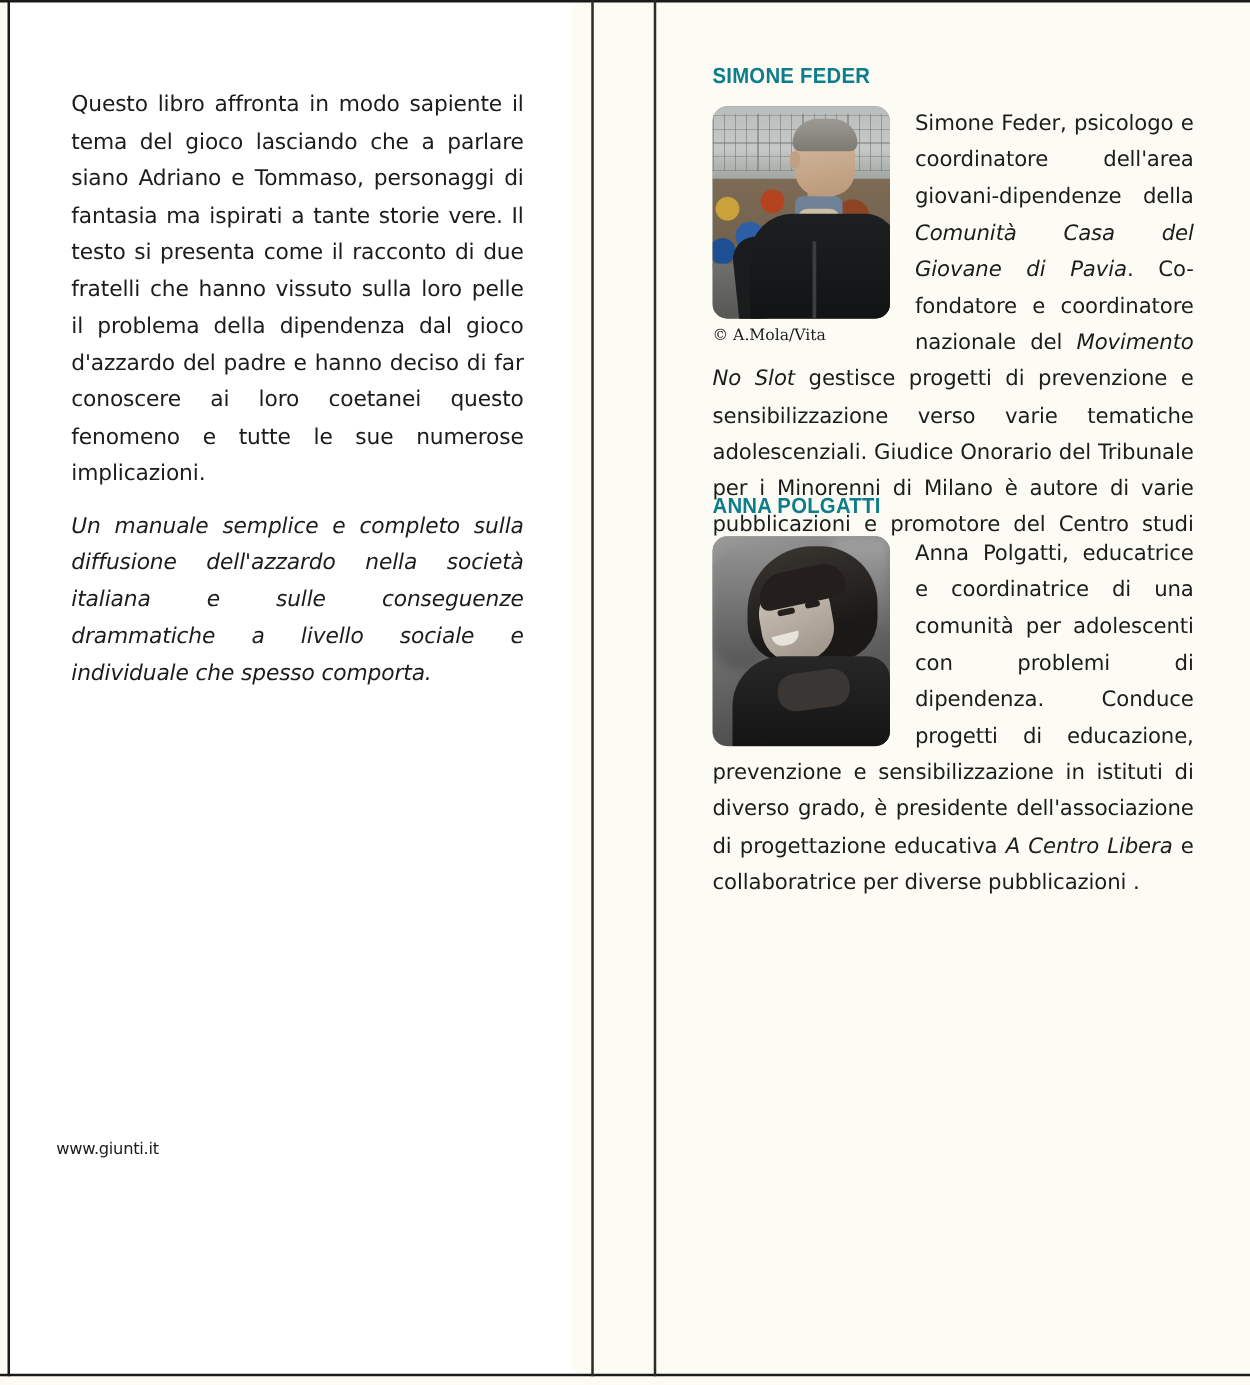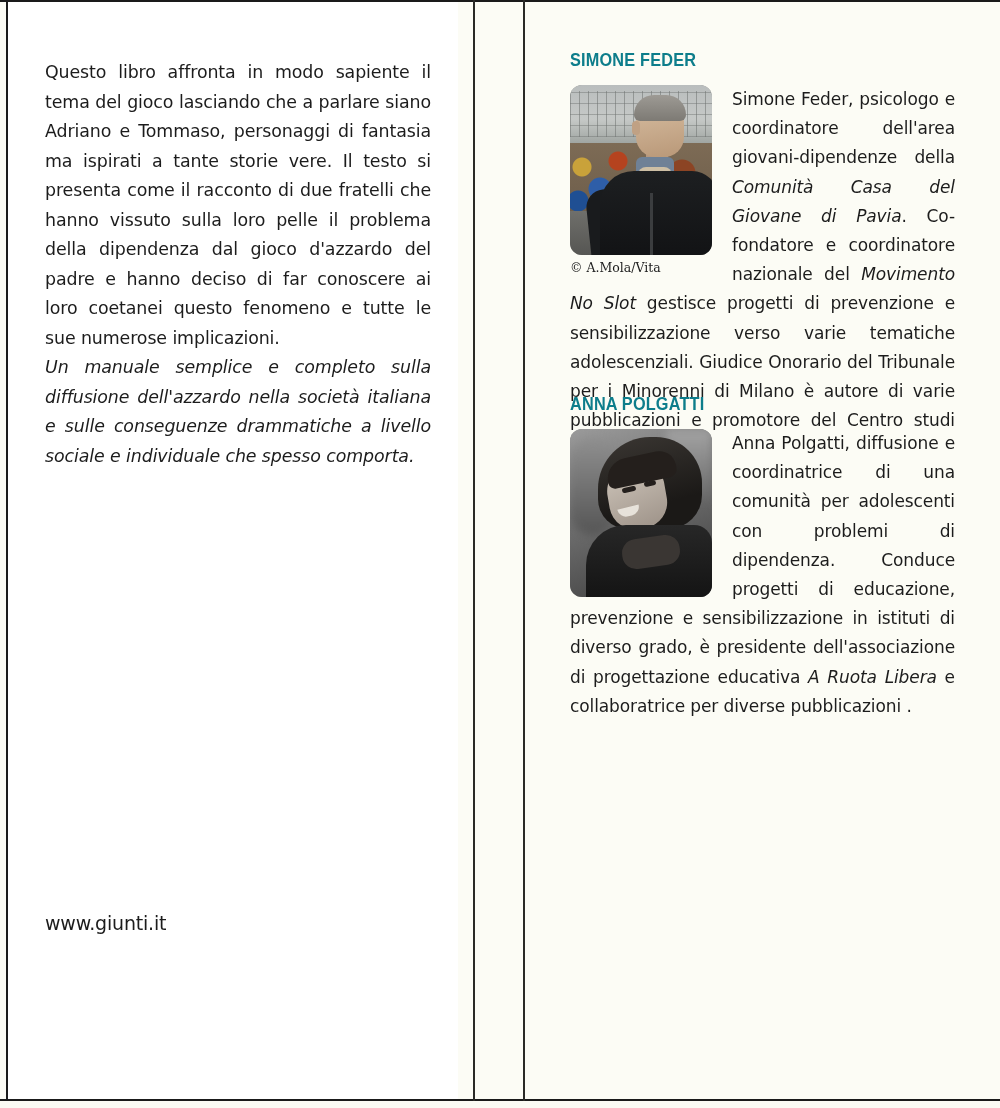--- a/index.html
+++ b/index.html
@@ -83,35 +83,35 @@
     width: 386px;
     font-size: 17.4px;
     line-height: 29.5px;
     color: #1c1c1c;
     text-align: justify;
     text-justify: inter-word;
     font-family: "DejaVu Sans", sans-serif;
     letter-spacing: -0.1px;
   }
   .flap-body p {
-    margin: 0;
+    margin: 12px;
   }
   .flap-body p.last-para {
     text-align: justify;
   }
   .flap-body p:last-child {
     text-align-last: left;
     font-style: italic;
   }
 
   .site-url {
     position: absolute;
     left: 45px;
     top: 912px;
-    font-size: 19px;
+    font-size: 13px;
     color: #1c1c1c;
     letter-spacing: -0.2px;
   }
 
   
   .bio-section {
     position: absolute;
     width: 385px;
     left: 570px;
   }
@@ -363,16 +363,16 @@
         <div class="ph-layer ap-face"></div>
         <div class="ph-layer ap-fringe"></div>
         <div class="ph-layer ap-eye"></div>
         <div class="ph-layer ap-eye2"></div>
         <div class="ph-layer ap-smile"></div>
         <div class="ph-layer ap-coat"></div>
         <div class="ph-layer ap-scarf"></div>
       </div>
     </div>
 
-    <div class="bio-text"><span>Anna Polgatti, diffusione e coordinatrice di una comunità per adolescenti con problemi di dipendenza. Conduce progetti di educazione, prevenzione e sensibilizzazione in istituti di diverso grado, è presidente dell'associazione di progettazione educativa </span><em>A Ruota Libera</em><span> e collaboratrice per diverse pubblicazioni .</span></div>
+    <div class="bio-text"><span>Anna Polgatti, educatrice e coordinatrice di una comunità per adolescenti con problemi di dipendenza. Conduce progetti di educazione, prevenzione e sensibilizzazione in istituti di diverso grado, è presidente dell'associazione di progettazione educativa </span><em>A Centro Libera</em><span> e collaboratrice per diverse pubblicazioni .</span></div>
   </div>
 
 </div>
 
 </body></html>

